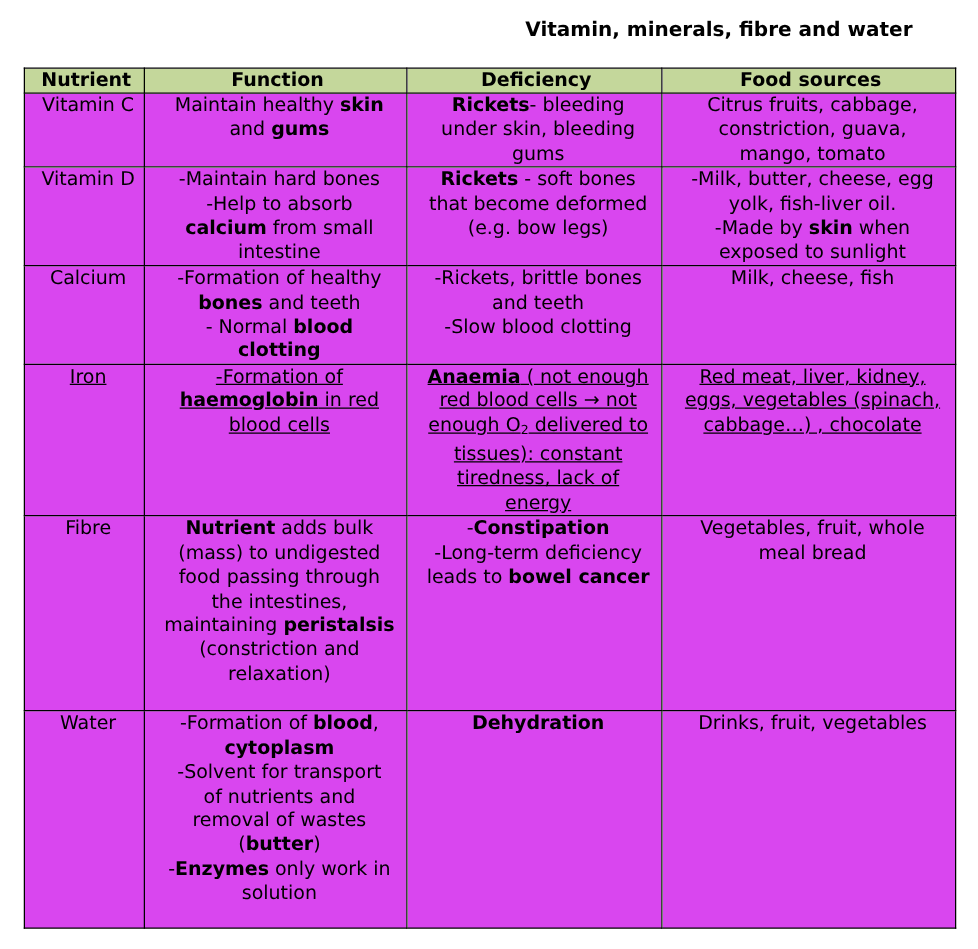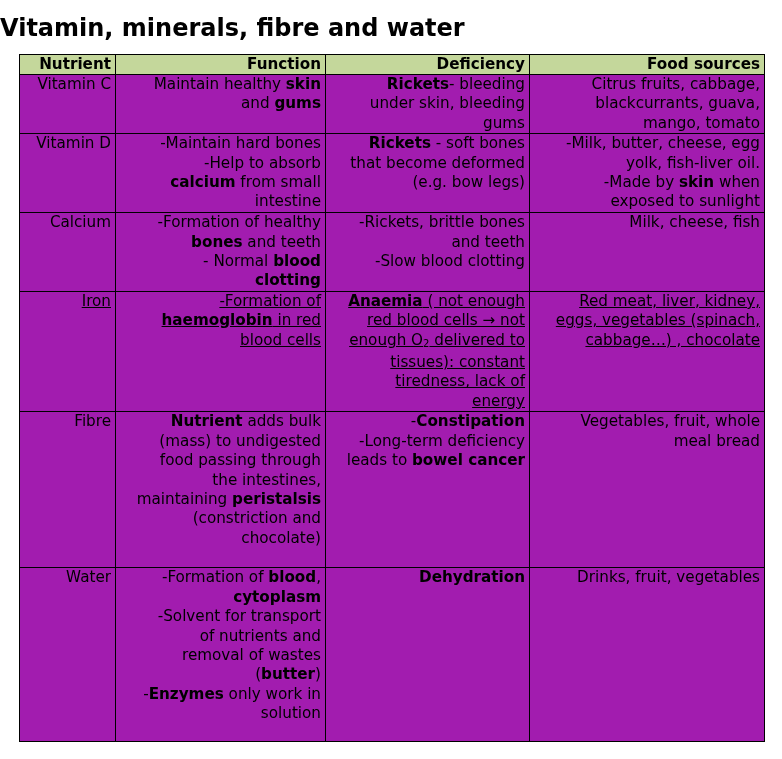--- a/index.html
+++ b/index.html
@@ -1,25 +1,25 @@
 <!DOCTYPE html>
 <html><head>
 <meta charset="utf-8">
 <style>
   html, body { margin: 0; padding: 0; background: #ffffff; }
   body { width: 782px; height: 759px; position: relative; overflow: hidden;
          font-family: "DejaVu Sans", sans-serif; color: #000; }
-  .title { position: absolute; left: 0; width: 730px; top: 14px; text-align: left;
-           font-weight: bold; font-size: 24px; }
+  .title { position: absolute; left: 0; width: 730px; top: 14px; text-align: right;
+           font-weight: bold; font-size: 16px; }
   table.nut { position: absolute; left: 19px; top: 54px; width: 745px;
               border-collapse: collapse; table-layout: fixed; font-size: 15.2px; line-height: 19.4px; }
   table.nut th, table.nut td { border: 1.5px solid #000; vertical-align: top; padding: 0 4px 0 7px;
-                               text-align: right; overflow: hidden; }
+                               text-align: center; overflow: hidden; }
   table.nut th { background: #C4D79B; font-weight: bold; height: 19px; line-height: 19px; }
-  table.nut td { background: #a21caf; font-weight: normal; padding-left: 10px; }
+  table.nut td { background: #d946ef; font-weight: normal; padding-left: 10px; }
   .line { display: block; white-space: nowrap; }
   b { font-weight: bold; }
   sub.s { font-size: 10px; vertical-align: -2px; }
 </style>
 </head>
 <body>
 
 <div class="title">Vitamin, minerals, fibre and water</div>
 
 <table class="nut">
@@ -44,21 +44,21 @@
           <span class="line"><span>Maintain healthy </span><b>skin</b></span>
           <span class="line"><span>and </span><b>gums</b></span>
         </td>
         <td>
           <span class="line"><b>Rickets</b><span>- bleeding</span></span>
           <span class="line"><span>under skin, bleeding</span></span>
           <span class="line"><span>gums</span></span>
         </td>
         <td>
           <span class="line"><span>Citrus fruits, cabbage,</span></span>
-          <span class="line"><span>blackcurrants,  guava,</span></span>
+          <span class="line"><span>constriction,  guava,</span></span>
           <span class="line"><span>mango, tomato</span></span>
         </td>
       </tr>
       <tr style="height: 79px;">
         <td>Vitamin D</td>
         <td>
           <span class="line"><span>-Maintain hard bones</span></span>
           <span class="line"><span>-Help to absorb</span></span>
           <span class="line"><b>calcium</b><span> from small</span></span>
           <span class="line"><span>intestine</span></span>
@@ -115,21 +115,21 @@
       </tr>
       <tr style="height: 156px;">
         <td>Fibre</td>
         <td>
           <span class="line"><b>Nutrient</b><span> adds bulk</span></span>
           <span class="line"><span>(mass) to undigested</span></span>
           <span class="line"><span>food passing through</span></span>
           <span class="line"><span>the intestines,</span></span>
           <span class="line"><span>maintaining </span><b>peristalsis</b></span>
           <span class="line"><span>(constriction and</span></span>
-          <span class="line"><span>chocolate)</span></span>
+          <span class="line"><span>relaxation)</span></span>
         </td>
         <td>
           <span class="line"><span>-</span><b>Constipation</b></span>
           <span class="line"><span>-Long-term deficiency</span></span>
           <span class="line"><span>leads to </span><b>bowel cancer</b></span>
         </td>
         <td>
           <span class="line"><span>Vegetables, fruit, whole</span></span>
           <span class="line"><span>meal bread</span></span>
         </td>

